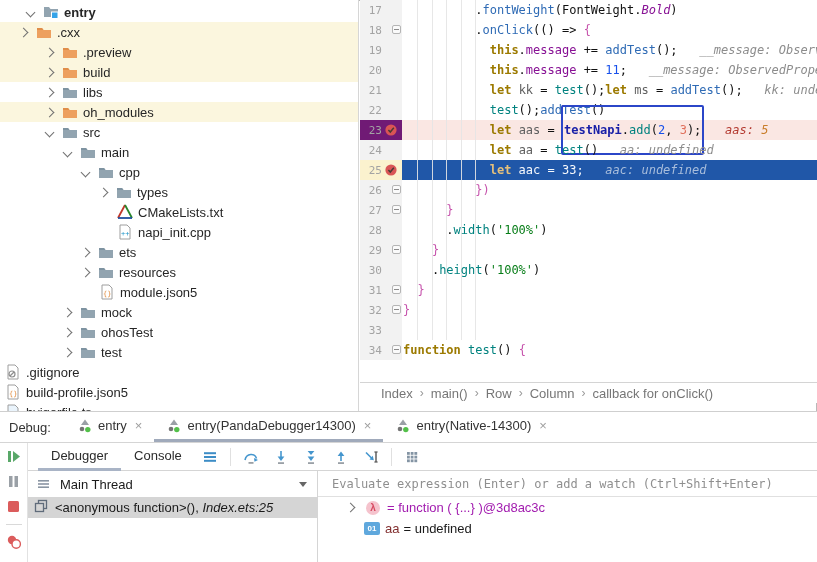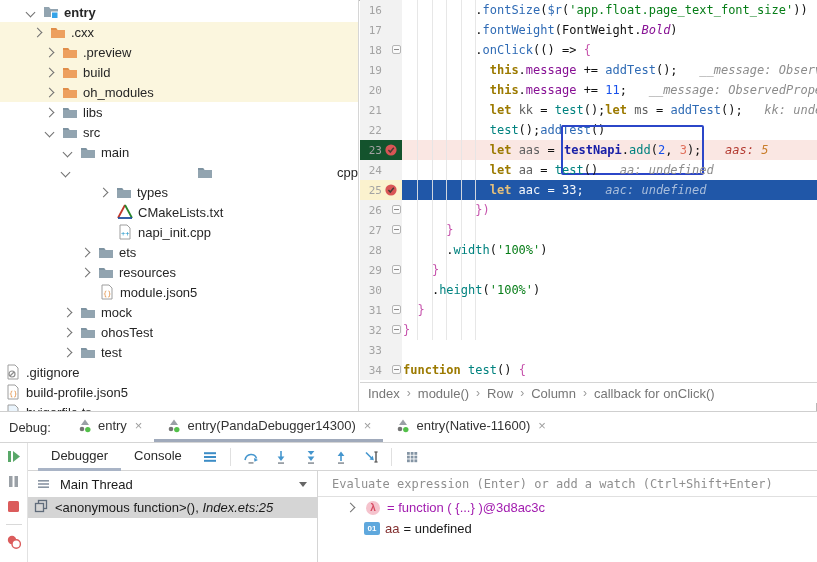--- a/index.html
+++ b/index.html
@@ -26,33 +26,33 @@
   .gut{width:42px;flex:0 0 auto;background:#F2F2F2;display:flex;align-items:center;position:relative;}
   .lnum{width:22px;text-align:right;font-family:"DejaVu Sans Mono",monospace;font-size:11px;color:#A3A3A3;flex:0 0 auto;}
   .bpslot{width:16px;height:14px;flex:0 0 auto;margin-left:2px;}
   .fold{position:absolute;right:1px;top:5px;width:9px;height:9px;border:1px solid #B5B5B5;border-radius:2px;
         background:#FAFAFA;box-sizing:border-box;z-index:4;}
   .fold:after{content:"";position:absolute;left:1px;right:1px;top:3px;height:1px;background:#8A8A8A;}
   .codecol{flex:1;position:relative;}
   .ctext{margin:0;padding:0 0 0 1px;font-family:"DejaVu Sans Mono",monospace;font-size:12px;line-height:20px;
          white-space:pre;position:relative;z-index:3;}
   .bg-pink .codecol{background:#FAE7E3;}
-  .bg-pink .gut{background:#14532d;}
+  .bg-pink .gut{background:#701a75;}
   .bg-blue .codecol{background:#2057A8;}
   .bg-blue .gut{background:#FBF2CE;}
   .valbox{border:2px solid #2B46C8;border-radius:2px;padding:16px 1px;margin:8px -1px;}
   .tk-pln{color:#111;} .tk-kw{color:#9C7A00;font-weight:bold;} .tk-kwb{color:#E5C07B;font-weight:bold;}
   .tk-fld{color:#871094;} .tk-fldi{color:#871094;font-style:italic;}
   .tk-fnb{color:#2F6BB5;} .tk-fnt{color:#00827F;} .tk-cls{color:#1A21A8;font-weight:bold;}
   .tk-str{color:#067D17;} .tk-num{color:#1750EB;} .tk-num2{color:#E0705C;}
   .tk-brace{color:#C653AC;} .tk-vr{color:#5F5F5F;} .tk-wht{color:#F8FAFD;}
   .tk-hint{color:#8C8C8C;font-style:italic;} .tk-hintb{color:#A9BEDC;font-style:italic;}
   .tk-hintr{color:#B2382E;font-style:italic;} .tk-hinto{color:#C97E2B;font-style:italic;}
   #breadcrumb{position:absolute;left:360px;top:382px;width:457px;height:21px;border-top:1px solid #D4D4D4;
-              background:#fff;display:flex;align-items:center;color:#767676;box-sizing:border-box;padding-left:8px;}
+              background:#fff;display:flex;align-items:center;color:#767676;box-sizing:border-box;padding-left:21px;}
   .bc-item{margin-right:7px;cursor:default;}
   .bc-sep{margin-right:7px;color:#9A9A9A;font-size:12px;}
   
   #debug-panel{position:absolute;left:0;top:411px;width:817px;height:151px;border-top:1px solid #CFCFCF;
                background:#fff;box-sizing:border-box;}
   #debug-tabs-row{height:31px;display:flex;align-items:stretch;border-bottom:1px solid #D5D5D5;box-sizing:border-box;}
   #debug-label{align-self:center;padding:0 14px 0 9px;color:#333;}
   .dtab{display:flex;align-items:center;padding:0 12px;gap:5px;border-bottom:3px solid transparent;box-sizing:border-box;}
   .dtab.sel{border-bottom-color:#A0AABB;}
   .dtab .lbl{color:#333;}
@@ -100,21 +100,21 @@
 <div id="root">
   <div id="project-panel">
       <div class="trow" style="padding-left: 27px;">
         <span class="chev down"></span>
         <span class="ticon"><svg width="16" height="16">
             <path d="M1,3 h5 l1.5,2 H15 v8 H1 z" fill="#92A4B0"></path>
             <rect x="8.5" y="8" width="6.5" height="6.5" fill="#35A3E8" stroke="#fff" stroke-width="1"></rect>
           </svg></span>
         <span class="tlabel bold">entry</span>
       </div>
-      <div class="trow yellow" style="padding-left: 34px;">
+      <div class="trow yellow" style="padding-left: 20px;">
         <span class="chev right"></span>
         <span class="ticon"><svg width="16" height="16">
             <path d="M1,4 h5 l1.5,2 H15 v8 H1 z" fill="#EDA05F"></path>
             <path d="M1,4 h5 l1.5,2 H1 z" fill="#E08E4A"></path>
           </svg></span>
         <span class="tlabel">.cxx</span>
       </div>
       <div class="trow yellow" style="padding-left: 46px;">
         <span class="chev right"></span>
         <span class="ticon"><svg width="16" height="16">
@@ -124,53 +124,53 @@
         <span class="tlabel">.preview</span>
       </div>
       <div class="trow yellow" style="padding-left: 46px;">
         <span class="chev right"></span>
         <span class="ticon"><svg width="16" height="16">
             <path d="M1,4 h5 l1.5,2 H15 v8 H1 z" fill="#EDA05F"></path>
             <path d="M1,4 h5 l1.5,2 H1 z" fill="#E08E4A"></path>
           </svg></span>
         <span class="tlabel">build</span>
       </div>
+      <div class="trow" style="padding-left: 46px;">
+        <span class="chev right"></span>
+        <span class="ticon"><svg width="16" height="16">
+            <path d="M1,4 h5 l1.5,2 H15 v8 H1 z" fill="#92A4B0"></path>
+            <path d="M1,4 h5 l1.5,2 H1 z" fill="#7E93A1"></path>
+          </svg></span>
+        <span class="tlabel">libs</span>
+      </div>
       <div class="trow yellow" style="padding-left: 46px;">
         <span class="chev right"></span>
         <span class="ticon"><svg width="16" height="16">
             <path d="M1,4 h5 l1.5,2 H15 v8 H1 z" fill="#EDA05F"></path>
             <path d="M1,4 h5 l1.5,2 H1 z" fill="#E08E4A"></path>
           </svg></span>
         <span class="tlabel">oh_modules</span>
       </div>
       <div class="trow" style="padding-left: 46px;">
-        <span class="chev right"></span>
-        <span class="ticon"><svg width="16" height="16">
-            <path d="M1,4 h5 l1.5,2 H15 v8 H1 z" fill="#92A4B0"></path>
-            <path d="M1,4 h5 l1.5,2 H1 z" fill="#7E93A1"></path>
-          </svg></span>
-        <span class="tlabel">libs</span>
-      </div>
-      <div class="trow" style="padding-left: 46px;">
         <span class="chev down"></span>
         <span class="ticon"><svg width="16" height="16">
             <path d="M1,4 h5 l1.5,2 H15 v8 H1 z" fill="#92A4B0"></path>
             <path d="M1,4 h5 l1.5,2 H1 z" fill="#7E93A1"></path>
           </svg></span>
         <span class="tlabel">src</span>
       </div>
       <div class="trow" style="padding-left: 64px;">
         <span class="chev down"></span>
         <span class="ticon"><svg width="16" height="16">
             <path d="M1,4 h5 l1.5,2 H15 v8 H1 z" fill="#92A4B0"></path>
             <path d="M1,4 h5 l1.5,2 H1 z" fill="#7E93A1"></path>
           </svg></span>
         <span class="tlabel">main</span>
       </div>
-      <div class="trow" style="padding-left: 62px; justify-content: space-between;">
+      <div class="trow" style="padding-left: 82px;">
         <span class="chev down"></span>
         <span class="ticon"><svg width="16" height="16">
             <path d="M1,4 h5 l1.5,2 H15 v8 H1 z" fill="#92A4B0"></path>
             <path d="M1,4 h5 l1.5,2 H1 z" fill="#7E93A1"></path>
           </svg></span>
         <span class="tlabel">cpp</span>
       </div>
       <div class="trow" style="padding-left: 100px;">
         <span class="chev right"></span>
         <span class="ticon"><svg width="16" height="16">
@@ -261,29 +261,20 @@
         <span class="ticon"><svg width="16" height="16">
             <path d="M3,1 h7 l3,3 v11 H3 z" fill="#EAF4FC" stroke="#9E9E9E"></path>
             <text x="3.5" y="12" font-size="6.5" font-family="monospace" font-weight="bold" fill="#3E82C4">TS</text>
           </svg></span>
         <span class="tlabel">hvigorfile.ts</span>
       </div>
     </div>
 
   <div id="editor-panel">
     <div id="code-lines">
-        <div class="crow">
-          <div class="gut">
-            <span class="lnum">16</span>
-            <span class="bpslot"></span>
-          </div>
-          <div class="codecol">
-            <pre class="ctext"><span class="tk-pln">          .</span><span class="tk-fnb">fontSize</span><span class="tk-pln">(</span><span class="tk-fnb">$r</span><span class="tk-pln">(</span><span class="tk-str">'app.float.page_text_font_size'</span><span class="tk-pln">))</span></pre>
-          </div>
-        </div>
         <div class="crow">
           <div class="gut">
             <span class="lnum">17</span>
             <span class="bpslot"></span>
           </div>
           <div class="codecol">
             <pre class="ctext"><span class="tk-pln">          .</span><span class="tk-fnb">fontWeight</span><span class="tk-pln">(</span><span class="tk-pln">FontWeight.</span><span class="tk-fldi">Bold</span><span class="tk-pln">)</span></pre>
           </div>
         </div>
         <div class="crow">
@@ -457,21 +448,21 @@
         <div class="guide" style="left: 57px;"></div>
         <div class="guide" style="left: 72px;"></div>
         <div class="guide" style="left: 86px;"></div>
         <div class="guide" style="left: 101px;"></div>
         <div class="guide" style="left: 115px;"></div>
       </div>
   </div>
   <div id="breadcrumb">
       <span class="bc-item">Index</span>
       <span class="bc-sep">›</span>
-      <span class="bc-item">module()</span>
+      <span class="bc-item">main()</span>
       <span class="bc-sep">›</span>
       <span class="bc-item">Row</span>
       <span class="bc-sep">›</span>
       <span class="bc-item">Column</span>
       <span class="bc-sep">›</span>
       <span class="bc-item">callback for onClick()</span>
     </div>
 
   <div id="debug-panel">
     <div id="debug-tabs-row">
@@ -499,21 +490,21 @@
           <span class="cls">×</span>
         </div>
         <div class="dtab">
           <span style="width: 16px; height: 16px; display: inline-flex;">
             <svg width="16" height="16">
               <polygon points="8,1.5 12,7 4,7" fill="#9AA0A6"></polygon>
               <circle cx="5" cy="11" r="2.3" fill="#757575"></circle>
               <circle cx="10.8" cy="11.6" r="2.7" fill="#53C04A"></circle>
             </svg>
           </span>
-          <span class="lbl">entry(Native-11600)</span>
+          <span class="lbl">entry(Native-14300)</span>
           <span class="cls">×</span>
         </div>
       </div>
     <div id="debug-body">
       <div id="debug-left-strip">
           <span style="width: 16px; height: 16px; display: inline-flex;">
             <svg width="15" height="15">
               <rect x="2" y="2" width="3" height="11" fill="#59A869"></rect>
               <polygon points="7,2 14,7.5 7,13" fill="#59A869"></polygon>
             </svg>

